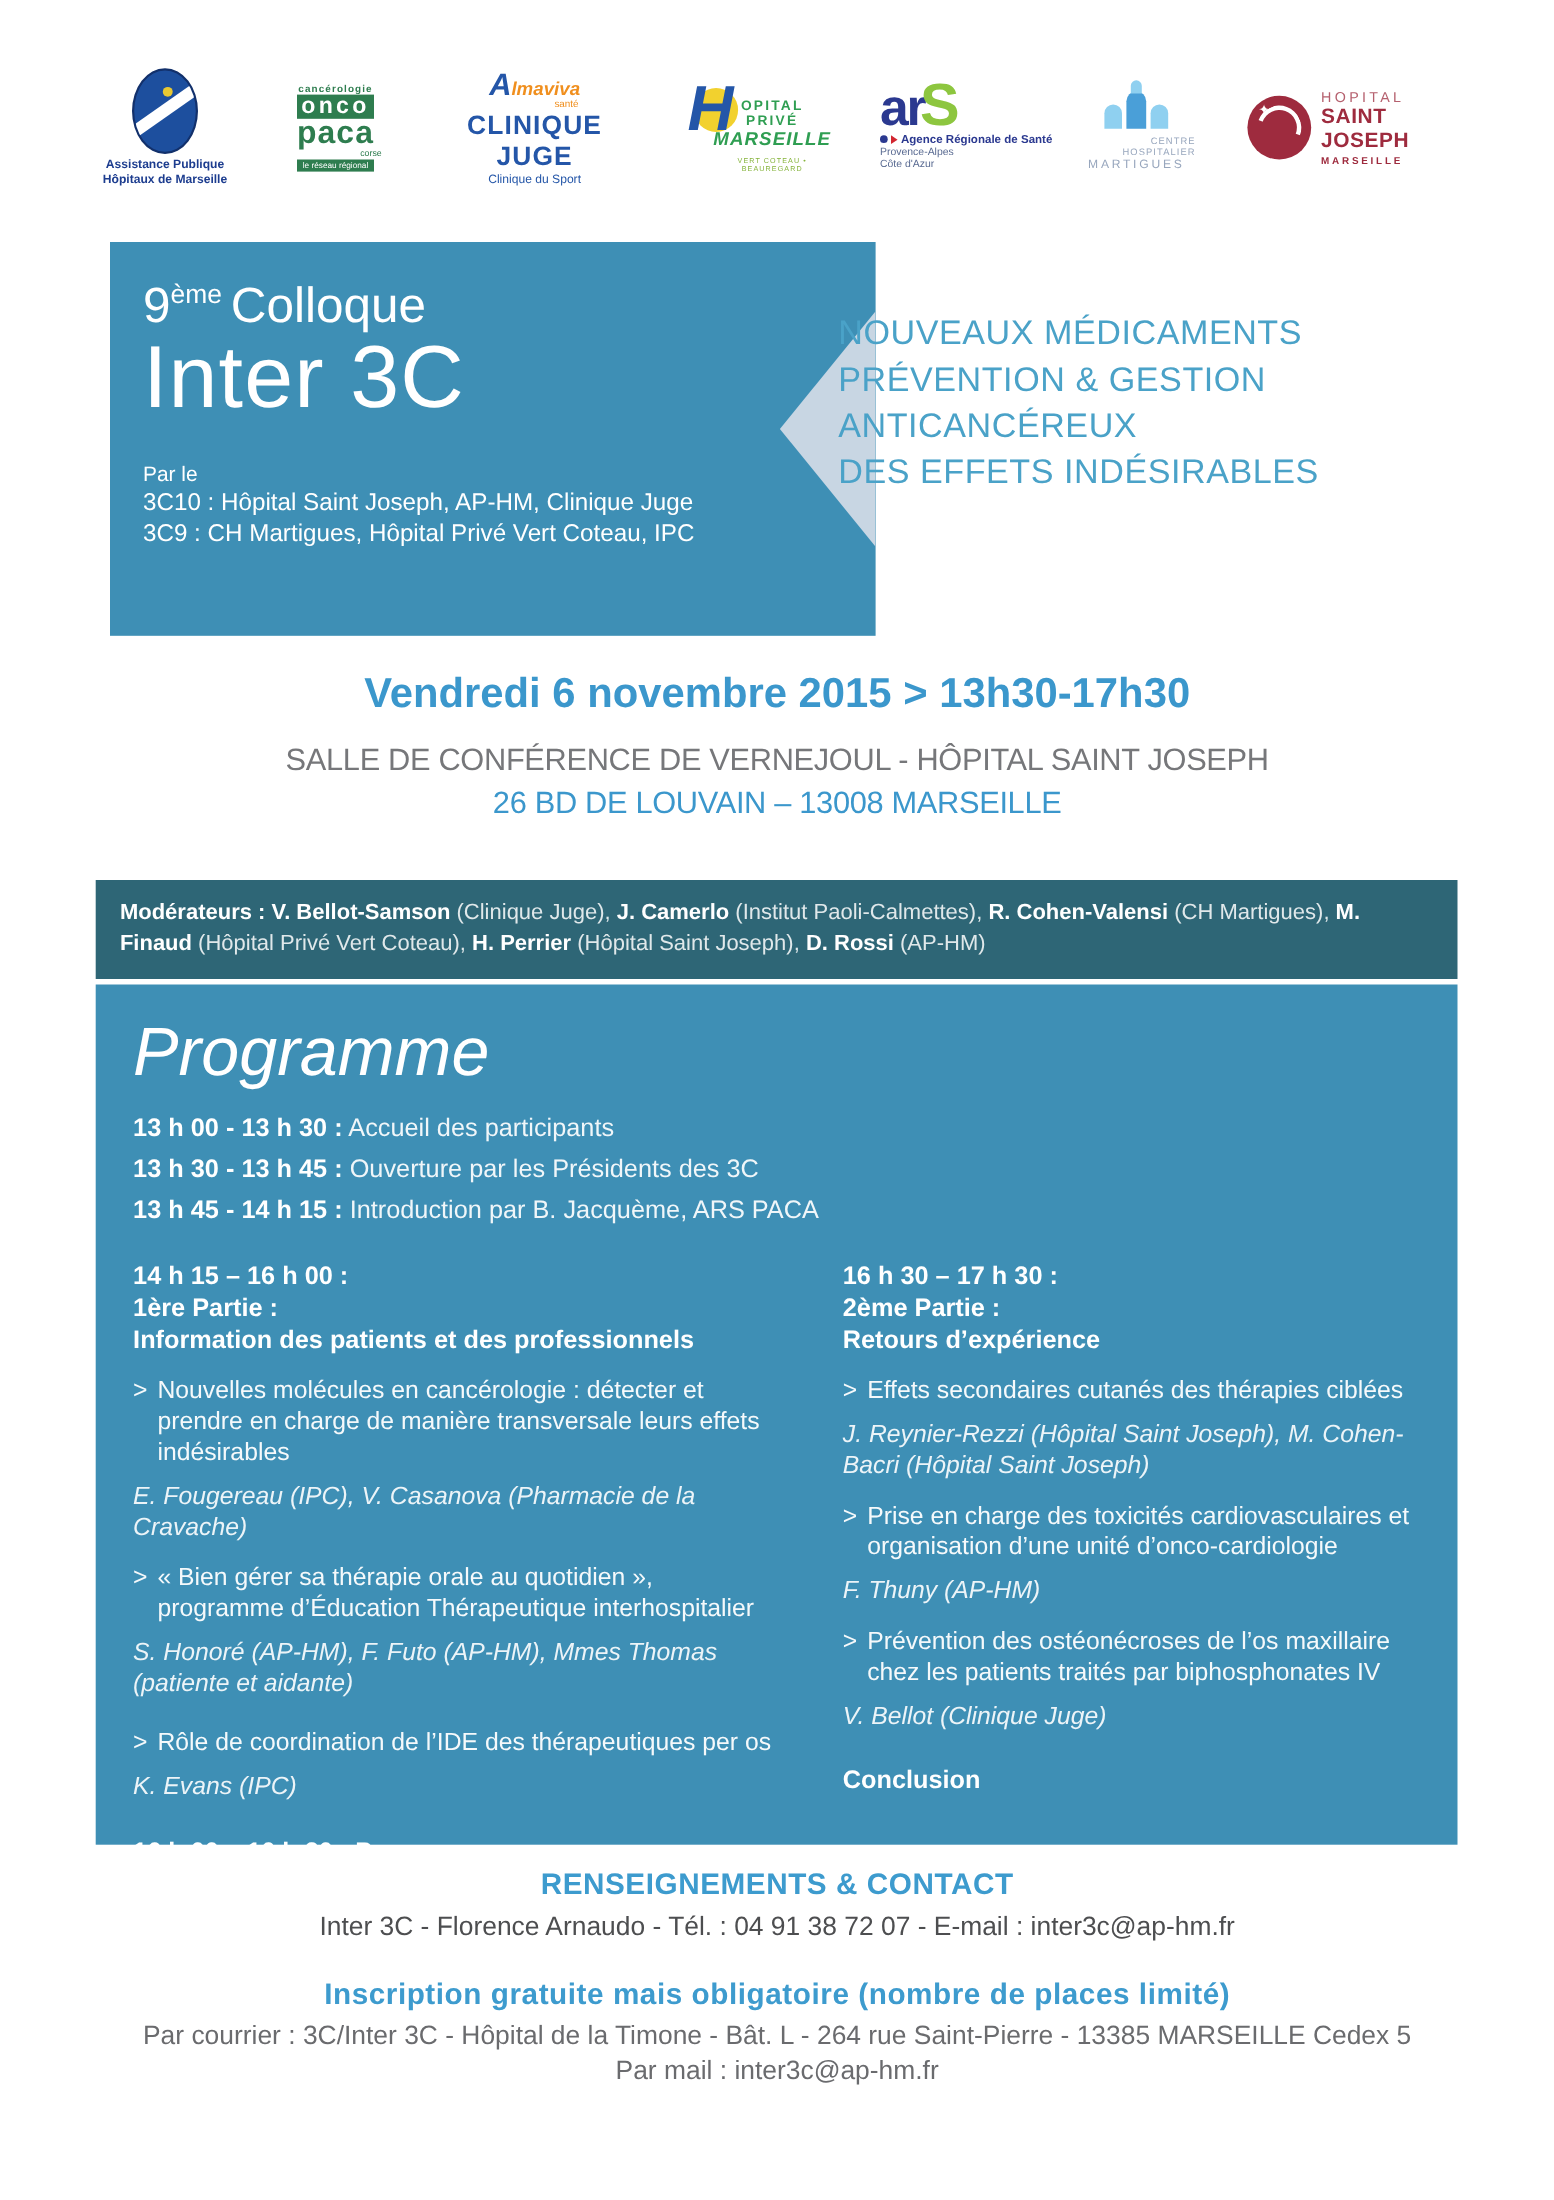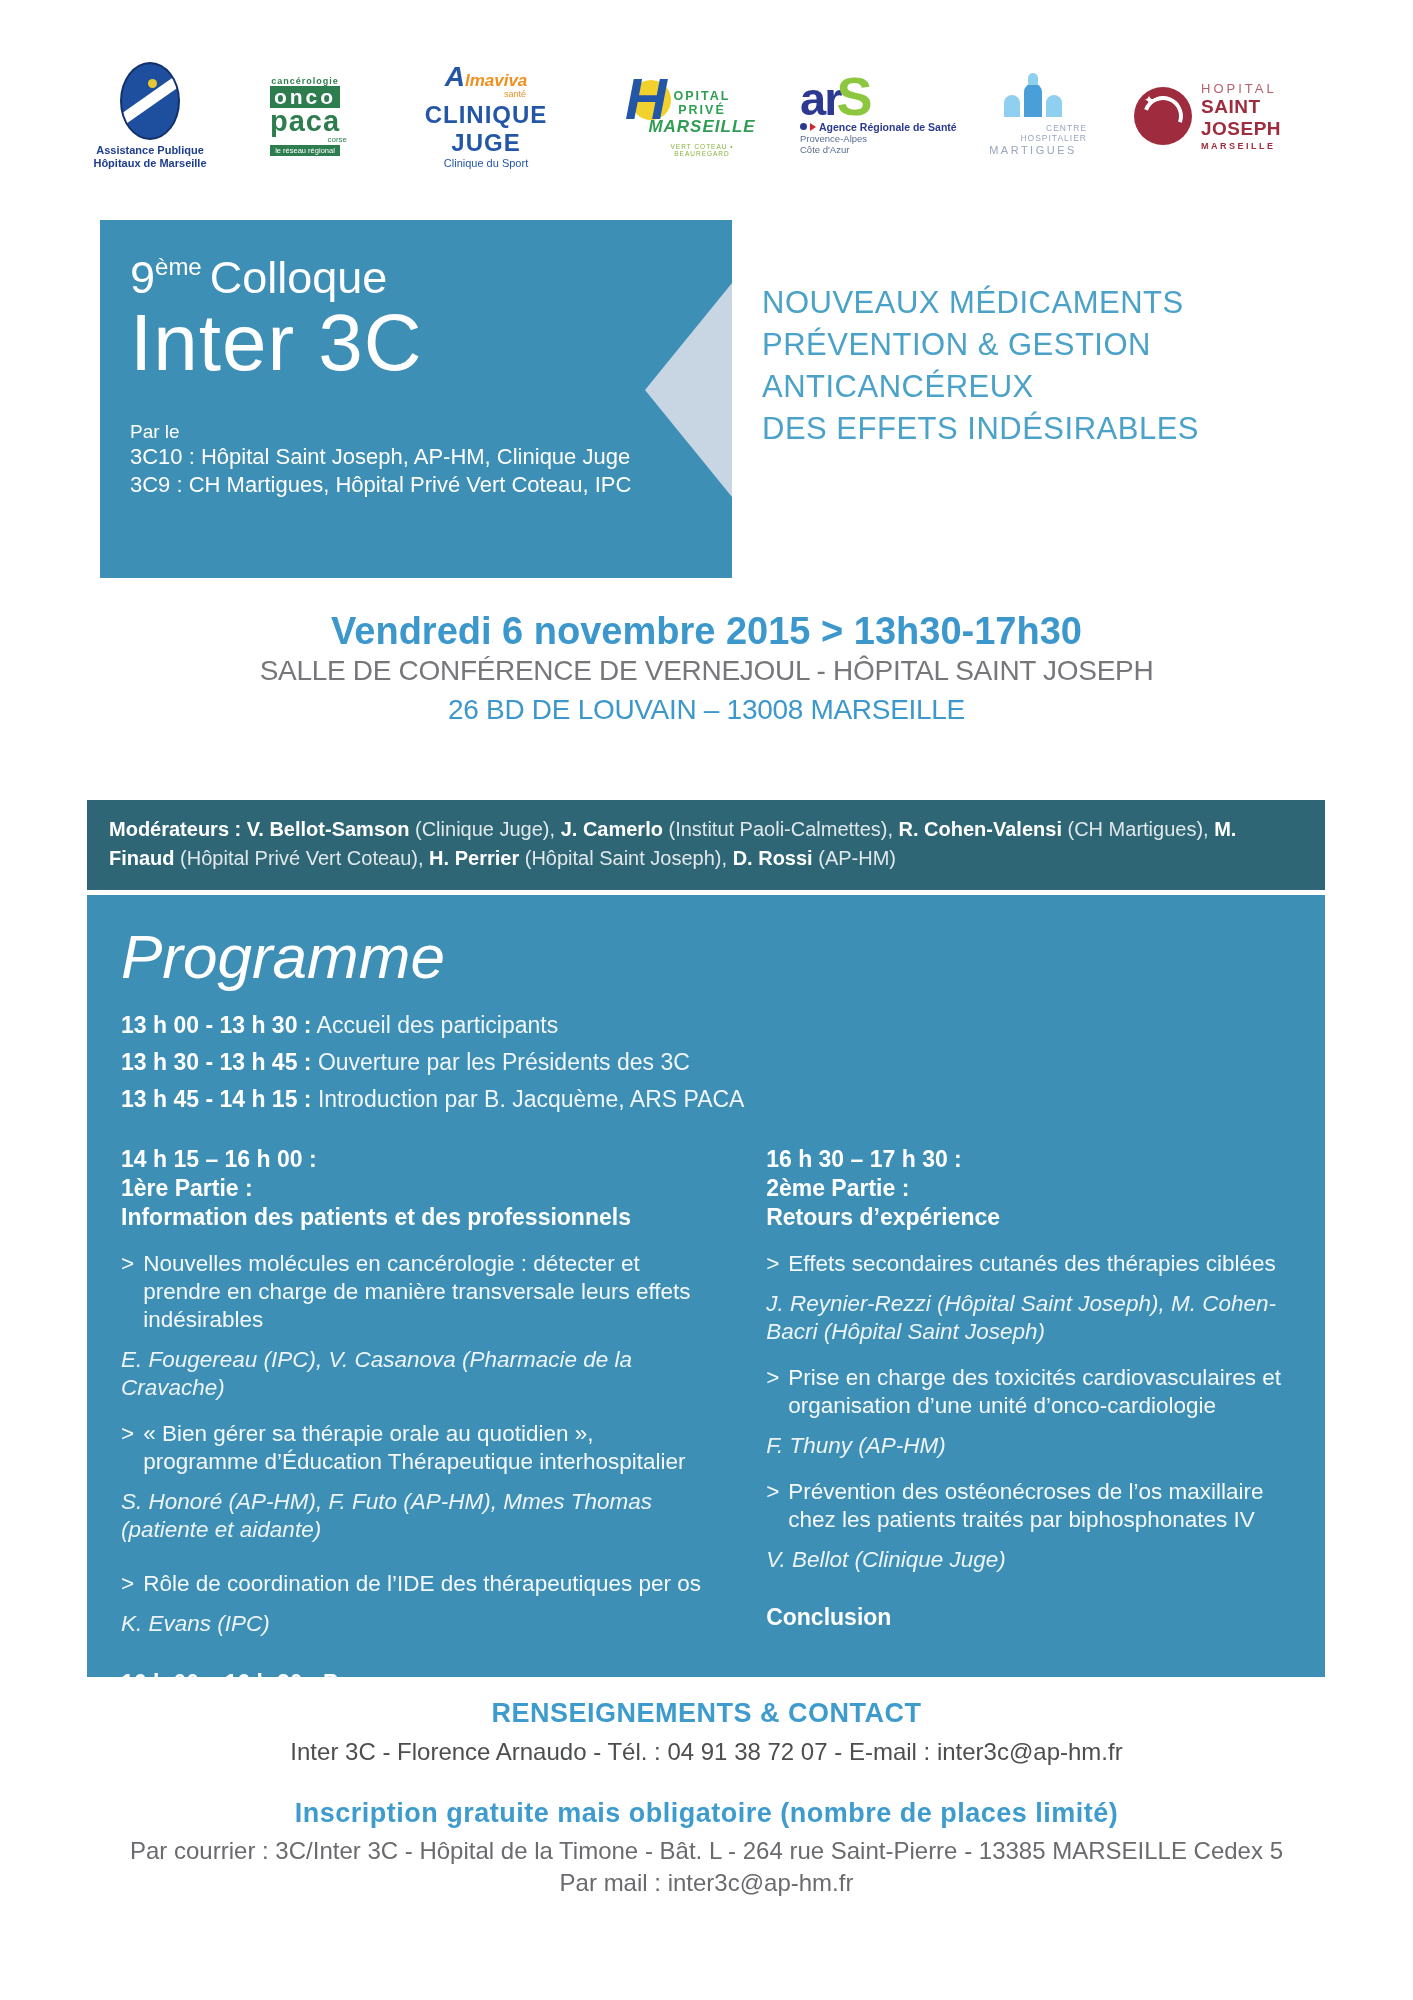--- a/index.html
+++ b/index.html
@@ -71,37 +71,37 @@
   .hsj-circle{width:58px;height:58px;border-radius:50%;background:#9e2b3e;position:relative;flex:0 0 auto;}
   .hsj-circle::before{content:"";position:absolute;inset:9px;border:4px solid #fff;border-radius:50%;
                       border-left-color:transparent;border-bottom-color:transparent;transform:rotate(-25deg);}
   .hsj-circle::after{content:"✦";position:absolute;left:10px;top:6px;color:#fff;font-size:12px;}
   .hsj-text{text-align:left;}
   .hsj-l1{font-size:13px;color:#b5606e;letter-spacing:3px;}
   .hsj-l2{font-size:19px;font-weight:800;color:#9e2b3e;letter-spacing:.5px;}
   .hsj-l3{font-size:9px;font-weight:bold;color:#9e2b3e;letter-spacing:2.5px;margin-top:1px;}
 
   
-  .hero-box{position:absolute;left:100px;top:220px;width:632px;height:358px;background:#3E8FB5;color:#fff;
+  .hero-box{position:absolute;left:100px;top:220px;width:696px;height:358px;background:#3E8FB5;color:#fff;
             padding:34px 0 0 30px;box-sizing:border-box;}
   .hero-edition{font-size:45px;font-weight:300;line-height:1.05;}
   .hero-edition sup{font-size:24px;vertical-align:18px;}
   .hero-edition .word{margin-left:8px;}
   .hero-title{font-size:80px;font-weight:300;line-height:1.0;margin-top:2px;letter-spacing:1px;}
   .hero-by{margin-top:38px;font-size:19px;}
   .hero-org{font-size:22px;line-height:1.27;}
   .chevron{position:absolute;right:0;top:63px;width:87px;height:214px;background:#C8D6E3;
            clip-path:polygon(100% 0,0 50%,100% 100%);}
   .hero-topic{position:absolute;left:762px;top:282px;color:#4AA2C8;font-size:31px;line-height:42px;
               font-weight:400;letter-spacing:.5px;}
 
   
   .event-info{position:absolute;left:0;top:610px;width:100%;text-align:center;}
   .event-date{font-size:38px;font-weight:bold;color:#3B97CC;}
-  .event-venue{font-size:28px;color:#76777A;margin-top:2px;letter-spacing:-0.3px;}
+  .event-venue{font-size:28px;color:#76777A;margin-top:22px;letter-spacing:-0.3px;}
   .event-address{font-size:28px;color:#3B97CC;margin-top:7px;letter-spacing:-0.3px;}
 
   
   .mods{position:absolute;left:87px;top:800px;width:1238px;height:90px;background:#2E6676;color:#fff;
         padding:15px 22px;box-sizing:border-box;font-size:20px;line-height:1.45;}
   .mods b{font-weight:bold;}
   .mods .aff{color:rgba(255,255,255,.85);}
 
   
   .prog{position:absolute;left:87px;top:895px;width:1238px;height:782px;background:#3E8FB5;color:#fff;

